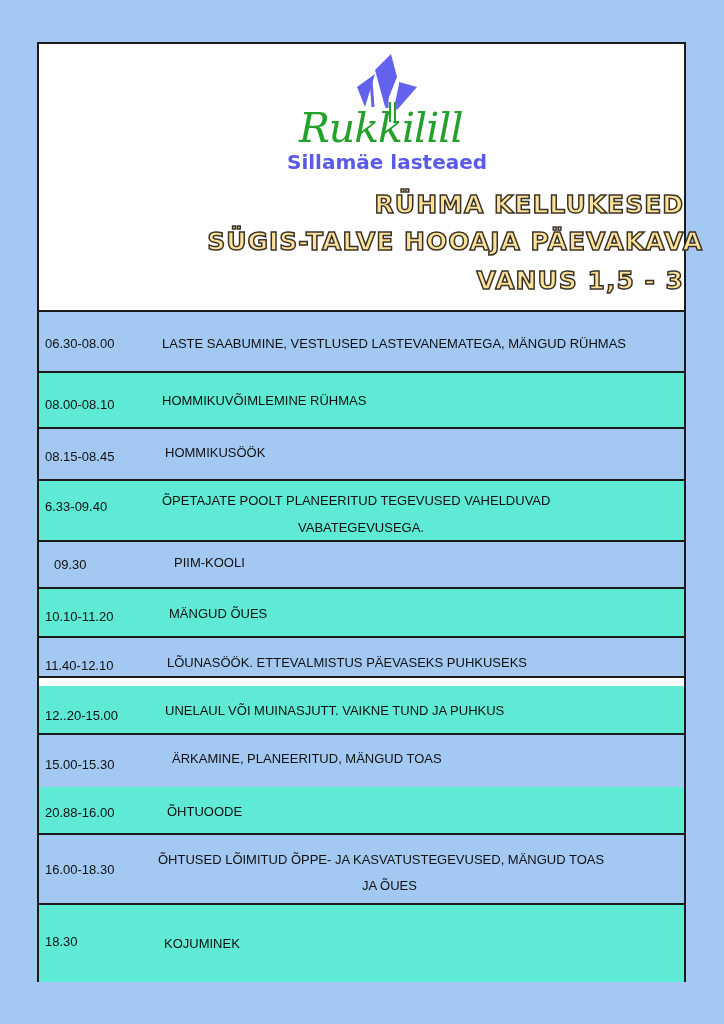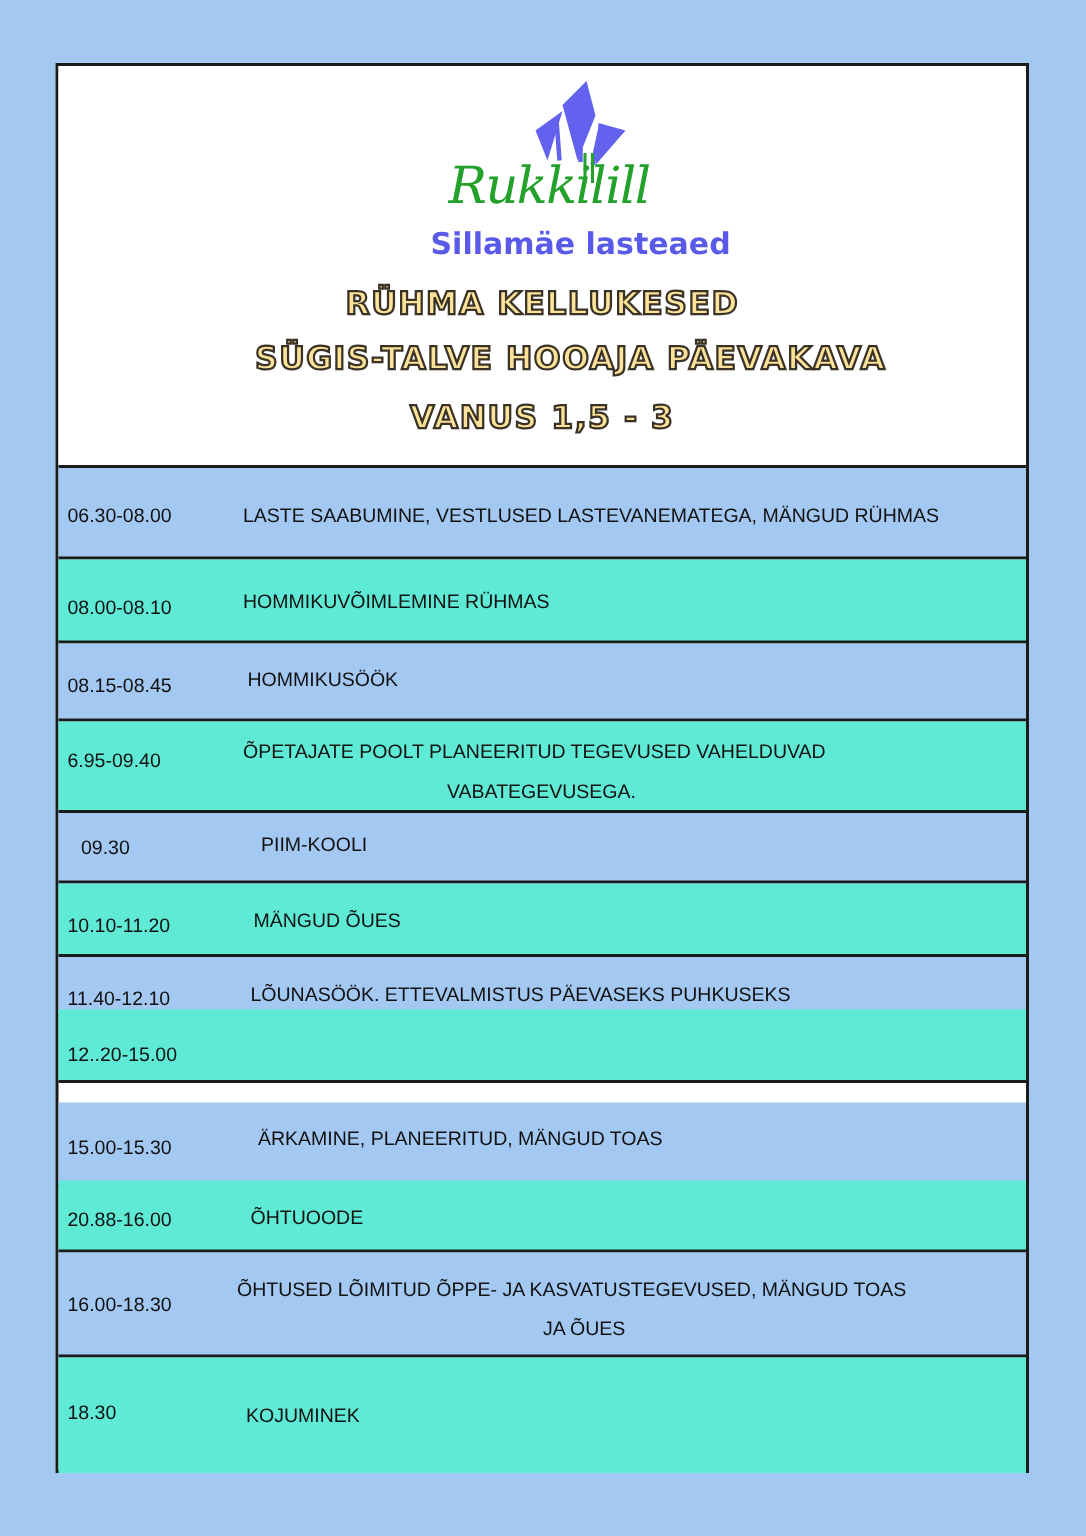--- a/index.html
+++ b/index.html
@@ -1,22 +1,22 @@
 <!DOCTYPE html>
 <html><head>
 <meta charset="utf-8">
 <style>
   html,body{margin:0;padding:0;}
   body{width:724px;height:1024px;background:#a3c8f2;position:relative;overflow:hidden;font-family:"DejaVu Sans",sans-serif;}
   .sheet{position:absolute;left:37px;top:42px;width:649px;height:940px;border:2px solid #1b1b1b;box-sizing:border-box;background:#fff;}
   .header{position:absolute;left:0;top:0;width:100%;height:268px;background:#fff;border-bottom:2px solid #1b1b1b;box-sizing:border-box;}
   .logo{position:absolute;left:248px;top:8px;width:150px;height:120px;}
-  .logo-word{position:absolute;left:12px;top:52px;font-family:"DejaVu Serif",serif;font-style:italic;font-size:34px;color:#23a12b;letter-spacing:-1px;}
+  .logo-word{position:absolute;left:12px;top:52px;font-family:"DejaVu Serif",serif;font-style:italic;font-size:41px;color:#23a12b;letter-spacing:-1px;}
   .logo-sub{position:absolute;left:0;top:98px;font-family:"DejaVu Sans",sans-serif;font-weight:bold;font-size:20px;color:#5a5ae8;white-space:nowrap;}
-  .title{position:absolute;left:0;width:100%;text-align:center;font-family:"DejaVu Sans",sans-serif;font-weight:bold;font-size:21px;color:#fde29a;-webkit-text-stroke:1.5px #3a3226;letter-spacing:1px;}
+  .title{position:absolute;left:0;width:100%;text-align:right;font-family:"DejaVu Sans",sans-serif;font-weight:bold;font-size:25px;color:#fde29a;-webkit-text-stroke:1.5px #3a3226;letter-spacing:1px;}
   .t1{top:146px;}
   .t2{top:183px;padding-left:19px;}
   .t3{top:222px;}
   .row{position:absolute;left:0;width:100%;box-sizing:border-box;border-bottom:2px solid #1b1b1b;font-family:"Liberation Sans",sans-serif;font-size:13px;color:#111;}
   .row.blue{background:#a3c8f2;}
   .row.yellow{background:#5eead4;}
   .time{position:absolute;left:6px;white-space:nowrap;}
   .act{position:absolute;white-space:nowrap;}
 </style>
 </head>
@@ -47,38 +47,39 @@
   </div>
   <div class="row yellow" style="top:329px;height:56px;">
     <span class="time" style="top:24px;">08.00-08.10</span>
     <span class="act" style="left:123px;top:20px;">HOMMIKUVÕIMLEMINE RÜHMAS</span>
   </div>
   <div class="row blue" style="top:385px;height:52px;">
     <span class="time" style="top:20px;">08.15-08.45</span>
     <span class="act" style="left:126px;top:16px;">HOMMIKUSÖÖK</span>
   </div>
   <div class="row yellow" style="top:437px;height:61px;">
-    <span class="time" style="top:18px;">6.95-09.40</span>
+    <span class="time" style="top:18px;">6.33-09.40</span>
     <span class="act" style="left:123px;top:12px;">ÕPETAJATE POOLT PLANEERITUD TEGEVUSED VAHELDUVAD</span>
     <span class="act" style="left:259px;top:39px;">VABATEGEVUSEGA.</span>
   </div>
   <div class="row blue" style="top:498px;height:47px;">
     <span class="time" style="left:15px;top:15px;">09.30</span>
     <span class="act" style="left:135px;top:13px;">PIIM-KOOLI</span>
   </div>
   <div class="row yellow" style="top:545px;height:49px;">
     <span class="time" style="top:20px;">10.10-11.20</span>
     <span class="act" style="left:130px;top:17px;">MÄNGUD ÕUES</span>
   </div>
   <div class="row blue" style="top:594px;height:40px;">
     <span class="time" style="top:20px;">11.40-12.10</span>
     <span class="act" style="left:128px;top:17px;">LÕUNASÖÖK. ETTEVALMISTUS PÄEVASEKS PUHKUSEKS</span>
   </div>
-  <div class="row yellow" style="top:629px;height:49px;">
+  <div class="row yellow" style="top:642px;height:49px;">
     <span class="time" style="top:22px;">12..20-15.00</span>
+    <span class="act" style="left:126px;top:17px;">UNELAUL VÕI MUINASJUTT. VAIKNE TUND JA PUHKUS</span>
   </div>
   <div class="row blue" style="top:691px;height:56px;">
     <span class="time" style="top:22px;">15.00-15.30</span>
     <span class="act" style="left:133px;top:16px;">ÄRKAMINE, PLANEERITUD, MÄNGUD TOAS</span>
   </div>
   <div class="row yellow" style="top:743px;height:48px;">
     <span class="time" style="top:18px;">20.88-16.00</span>
     <span class="act" style="left:128px;top:17px;">ÕHTUOODE</span>
   </div>
   <div class="row blue" style="top:791px;height:70px;">

